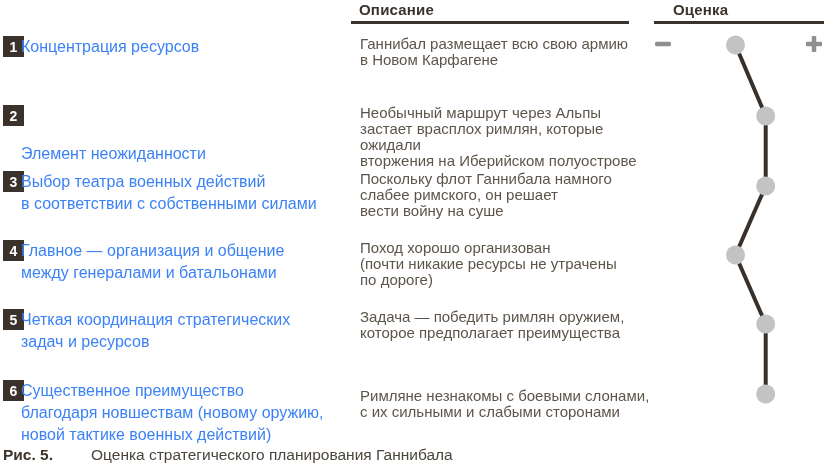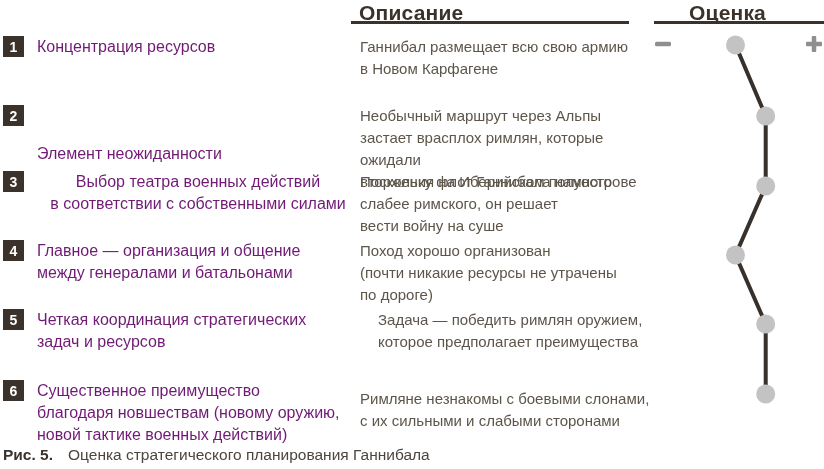--- a/index.html
+++ b/index.html
@@ -1,79 +1,79 @@
 <!DOCTYPE html>
 <html><head>
 <meta charset="utf-8">
 <style>
   html,body { margin:0; padding:0; background:#ffffff; }
   .canvas {
     position:relative; width:824px; height:469px; background:#ffffff;
     font-family:"Liberation Sans", sans-serif; overflow:hidden;
   }
   .col-header {
-    position:absolute; top:1px; font-size:21px; font-weight:bold;
+    position:absolute; top:1px; font-size:15px; font-weight:bold;
     color:#3b332b; letter-spacing:.2px;
   }
   .divider { position:absolute; top:21px; height:3px; background:#3b332b; }
   .badge {
     position:absolute; left:3px; width:21px; height:21px; background:#3b332b;
     color:#ffffff; font-size:14px; font-weight:bold;
     display:flex; align-items:center; justify-content:center;
   }
   .factor-title {
-    position:absolute; left:37px; width:322px; font-size:16px; line-height:22px;
-    color:#701a75; white-space:pre-line;
+    position:absolute; left:21px; width:322px; font-size:16px; line-height:22px;
+    color:#3b82f6; white-space:pre-line;
   }
   .factor-desc {
-    position:absolute; left:360px; width:300px; font-size:15px; line-height:22px;
+    position:absolute; left:360px; width:300px; font-size:15px; line-height:16px;
     color:#5d554a; white-space:pre-line;
   }
   .chart-svg { position:absolute; left:648px; top:0; }
   .caption { position:absolute; top:446px; left:3px; font-size:15.5px; color:#4c453e; }
   .caption .cap-label { font-weight:bold; color:#3b332b; }
-  .caption .cap-text { margin-left:15px; }
+  .caption .cap-text { margin-left:38px; }
 </style>
 </head>
 <body>
 
 <div class="canvas">
 
   <div class="col-header" style="left:359px">Описание</div>
   <div class="divider" style="left:351px; width:278px"></div>
 
-  <div class="col-header" style="left:689px">Оценка</div>
+  <div class="col-header" style="left:673px">Оценка</div>
   <div class="divider" style="left:654px; width:170px"></div>
 
   <div id="rows">
       <div class="badge" style="top: 36px;">1</div>
       <div class="factor-title" style="top: 36px;">Концентрация ресурсов</div>
       <div class="factor-desc" style="top: 36px;">Ганнибал размещает всю свою армию
 в Новом Карфагене</div>
       <div class="badge" style="top: 105px;">2</div>
       <div class="factor-title" style="top: 105px; margin-top: 38px;">Элемент неожиданности</div>
       <div class="factor-desc" style="top: 105px;">Необычный маршрут через Альпы
 застает врасплох римлян, которые ожидали
 вторжения на Иберийском полуострове</div>
       <div class="badge" style="top: 171px;">3</div>
-      <div class="factor-title" style="top: 171px; text-align: center;">Выбор театра военных действий
+      <div class="factor-title" style="top: 171px;">Выбор театра военных действий
 в соответствии с собственными силами</div>
       <div class="factor-desc" style="top: 171px;">Поскольку флот Ганнибала намного
 слабее римского, он решает
 вести войну на суше</div>
       <div class="badge" style="top: 240px;">4</div>
       <div class="factor-title" style="top: 240px;">Главное — организация и общение
 между генералами и батальонами</div>
       <div class="factor-desc" style="top: 240px;">Поход хорошо организован
 (почти никакие ресурсы не утрачены
 по дороге)</div>
       <div class="badge" style="top: 309px;">5</div>
       <div class="factor-title" style="top: 309px;">Четкая координация стратегических
 задач и ресурсов</div>
-      <div class="factor-desc" style="top: 309px; margin-left: 18px;">Задача — победить римлян оружием,
+      <div class="factor-desc" style="top: 309px;">Задача — победить римлян оружием,
 которое предполагает преимущества</div>
       <div class="badge" style="top: 380px;">6</div>
       <div class="factor-title" style="top: 380px;">Существенное преимущество
 благодаря новшествам (новому оружию,
 новой тактике военных действий)</div>
       <div class="factor-desc" style="top: 380px; margin-top: 8px;">Римляне незнакомы с боевыми слонами,
 с их сильными и слабыми сторонами</div>
     </div>
 
   <svg class="chart-svg" width="176" height="430" viewBox="0 0 176 430">

